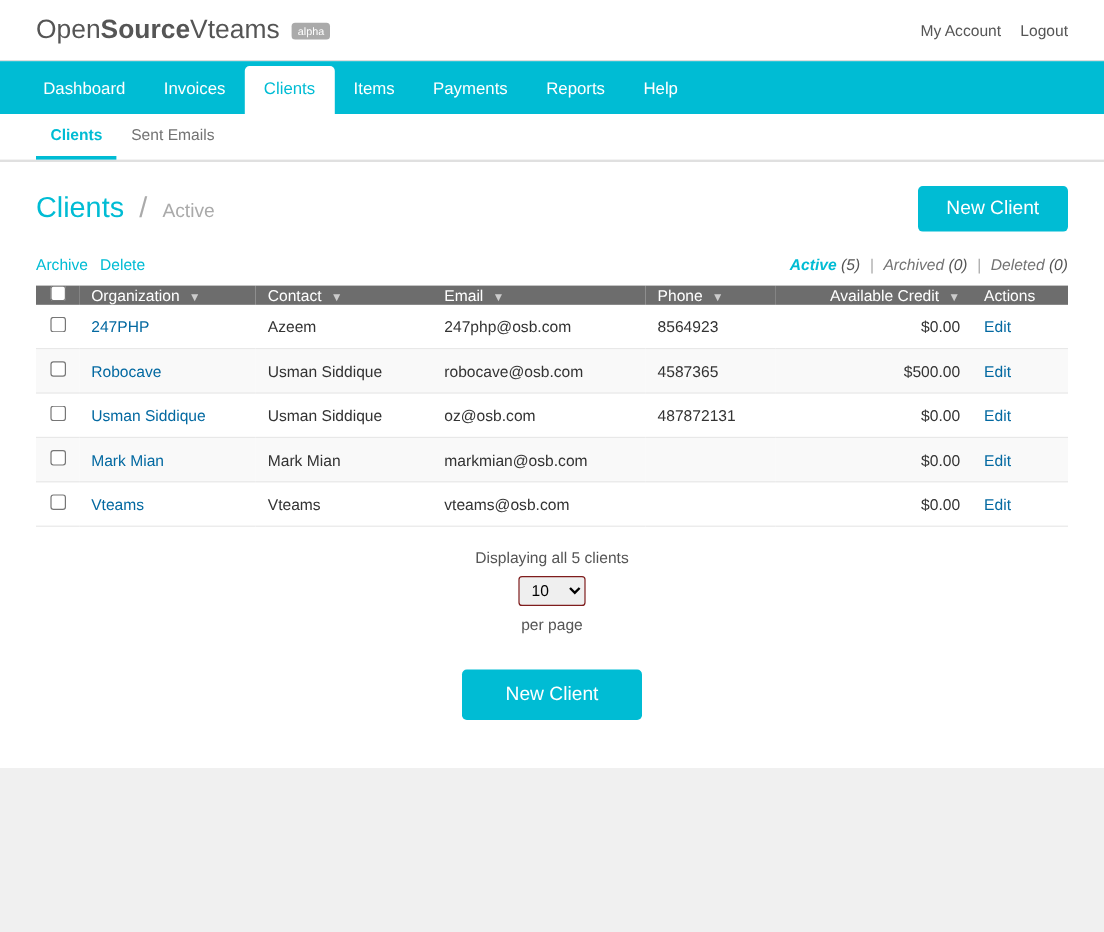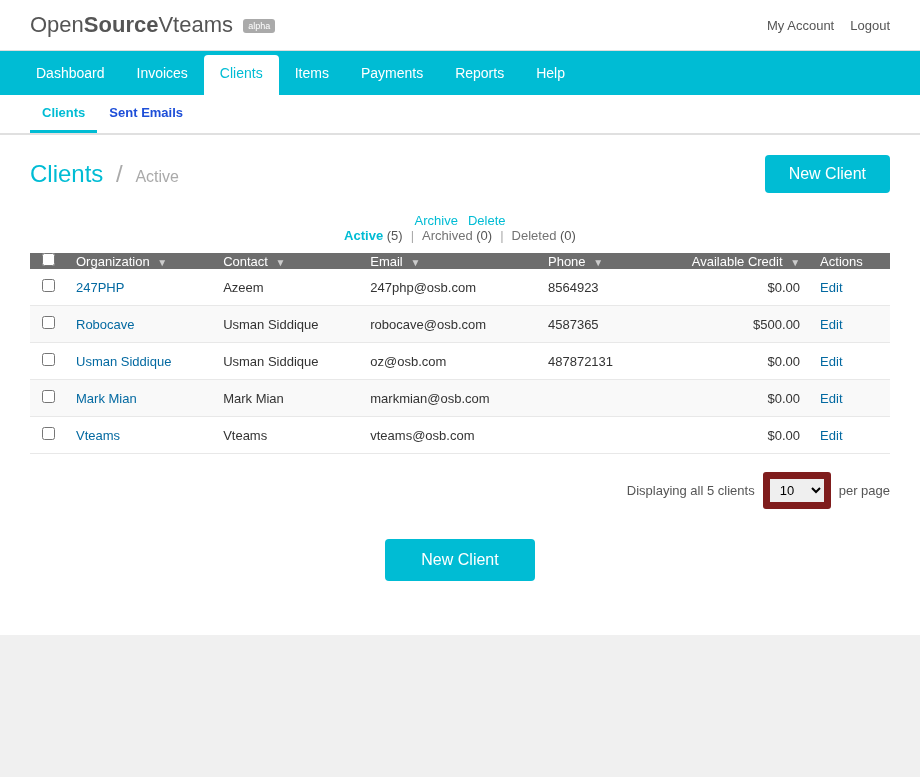--- a/index.html
+++ b/index.html
@@ -64,21 +64,21 @@
       text-decoration: none;
       padding: 10px 12px;
       font-size: 13px;
       display: block;
     }
     .sub-nav a.active {
       border-bottom: 3px solid #00bcd4;
       color: #00bcd4;
       font-weight: 600;
     }
-    .sub-nav a:not(.active) { color: #1d4ed8; font-weight: bold; }
+    .sub-nav a:not(.active) { color: #737373; }
 
     
     .content {
       background: #fff;
       margin: 0;
       padding: 20px 30px 30px;
       min-height: 500px;
     }
 
     .page-header {
@@ -105,26 +105,25 @@
       cursor: pointer;
       font-weight: 400;
     }
 
     
     .actions-bar {
       display: flex;
       align-items: center;
       justify-content: space-between;
       margin-bottom: 10px;
-      flex-direction: column;
     }
     .bulk-actions { display: flex; gap: 10px; }
     .bulk-actions a { color: #00bcd4; text-decoration: none; font-size: 13px; }
 
-    .filter-links { display: flex; align-items: center; gap: 8px; font-size: 13px; color: #555; }
+    .filter-links { display: flex; align-items: center; gap: 8px; font-size: 13px; color: #555; font-style: italic; }
     .filter-links a { color: #737373; text-decoration: none; }
     .filter-links a.active-filter { color: #00bcd4; font-weight: 600; }
     .filter-links .sep { color: #aaa; }
 
     
     table {
       width: 100%;
       border-collapse: collapse;
       font-size: 13px;
     }
@@ -152,24 +151,25 @@
 
     
     .pagination-bar {
       display: flex;
       align-items: center;
       justify-content: flex-end;
       margin-top: 18px;
       gap: 8px;
       font-size: 13px;
       color: #555;
+      flex-direction: column;
     }
     .per-page-select {
       padding: 3px 6px;
-      border: 7px solid #7f1d1d;
+      border: 1px solid #7f1d1d;
       border-radius: 3px;
       font-size: 13px;
     }
 
     
     .bottom-new-client {
       text-align: center;
       margin: 30px 0 10px;
     }
     .btn-new-client-bottom {

